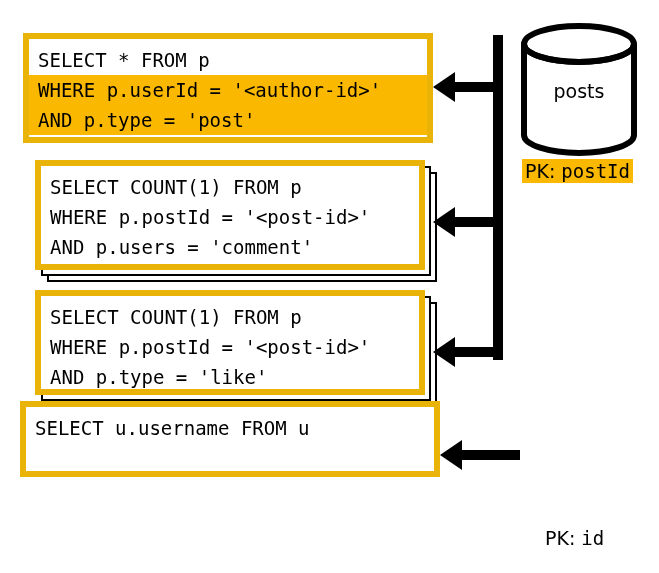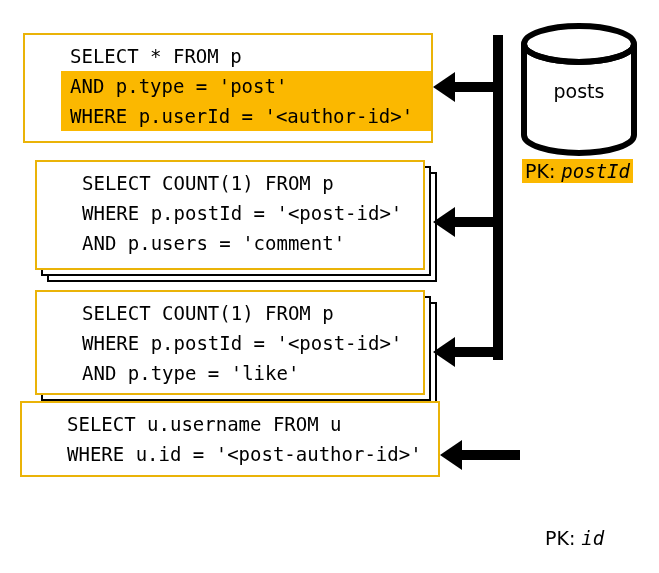--- a/index.html
+++ b/index.html
@@ -15,24 +15,23 @@
     width: 659px;
     height: 573px;
     background: #ffffff;
     overflow: hidden;
   }
 
   
   .query-box {
     position: absolute;
     box-sizing: border-box;
-    border: 2px solid #eab308;
+    border: 6px solid #eab308;
     background: #ffffff;
     z-index: 5;
-    padding-left: 36px;
   }
   .stack-shadow {
     position: absolute;
     box-sizing: border-box;
     border: 2px solid #000000;
     background: #ffffff;
     z-index: 3;
   }
   .stack-shadow.s2 { z-index: 2; }
 
@@ -67,21 +66,20 @@
   .pk-label {
     position: absolute;
     font-family: "DejaVu Sans", sans-serif;
     font-size: 19px;
     color: #000000;
     white-space: pre;
     z-index: 7;
   }
   .pk-label .pk-key {
     font-family: "DejaVu Sans Mono", monospace;
-    font-style: italic;
   }
   .pk-label.hl {
     background: #FBB800;
     padding: 1px 3px;
   }
 
   
   .conn {
     position: absolute;
     background: #000000;
@@ -98,22 +96,22 @@
   }
 </style>
 </head>
 <body>
 
 <div id="canvas">
 
   <div class="query-box" style="left:23px; top:33px; width:410px; height:110px;">
     <div class="box-pad-top"></div>
     <div class="qline">SELECT * FROM p</div>
+    <div class="qline hl">WHERE p.userId = '&lt;author-id&gt;'</div>
     <div class="qline hl">AND p.type = 'post'</div>
-    <div class="qline hl">WHERE p.userId = '&lt;author-id&gt;'</div>
   </div>
 
   <div class="stack-shadow s2" style="left:47px; top:172px; width:390px; height:110px;"></div>
   <div class="stack-shadow" style="left:41px; top:166px; width:390px; height:110px;"></div>
   <div class="query-box" style="left:35px; top:160px; width:390px; height:110px;">
     <div class="box-pad-top"></div>
     <div class="qline">SELECT COUNT(1) FROM p</div>
     <div class="qline">WHERE p.postId = '&lt;post-id&gt;'</div>
     <div class="qline">AND p.users = 'comment'</div>
   </div>
@@ -123,21 +121,20 @@
   <div class="query-box" style="left:35px; top:290px; width:390px; height:105px;">
     <div class="box-pad-top"></div>
     <div class="qline">SELECT COUNT(1) FROM p</div>
     <div class="qline">WHERE p.postId = '&lt;post-id&gt;'</div>
     <div class="qline">AND p.type = 'like'</div>
   </div>
 
   <div class="query-box" style="left:20px; top:401px; width:420px; height:76px;">
     <div class="box-pad-top"></div>
     <div class="qline">SELECT u.username FROM u</div>
-    <div class="qline">WHERE u.id = '&lt;post-author-id&gt;'</div>
   </div>
 
   <div class="conn" style="left:493px; top:35px; width:10px; height:325px;"></div>
 
   <div class="conn" style="left:455px; top:82px; width:45px; height:10px;"></div>
   <div class="arrow-head" style="left:433px; top:72px;"></div>
 
   <div class="conn" style="left:455px; top:217px; width:45px; height:10px;"></div>
   <div class="arrow-head" style="left:433px; top:207px;"></div>
 

